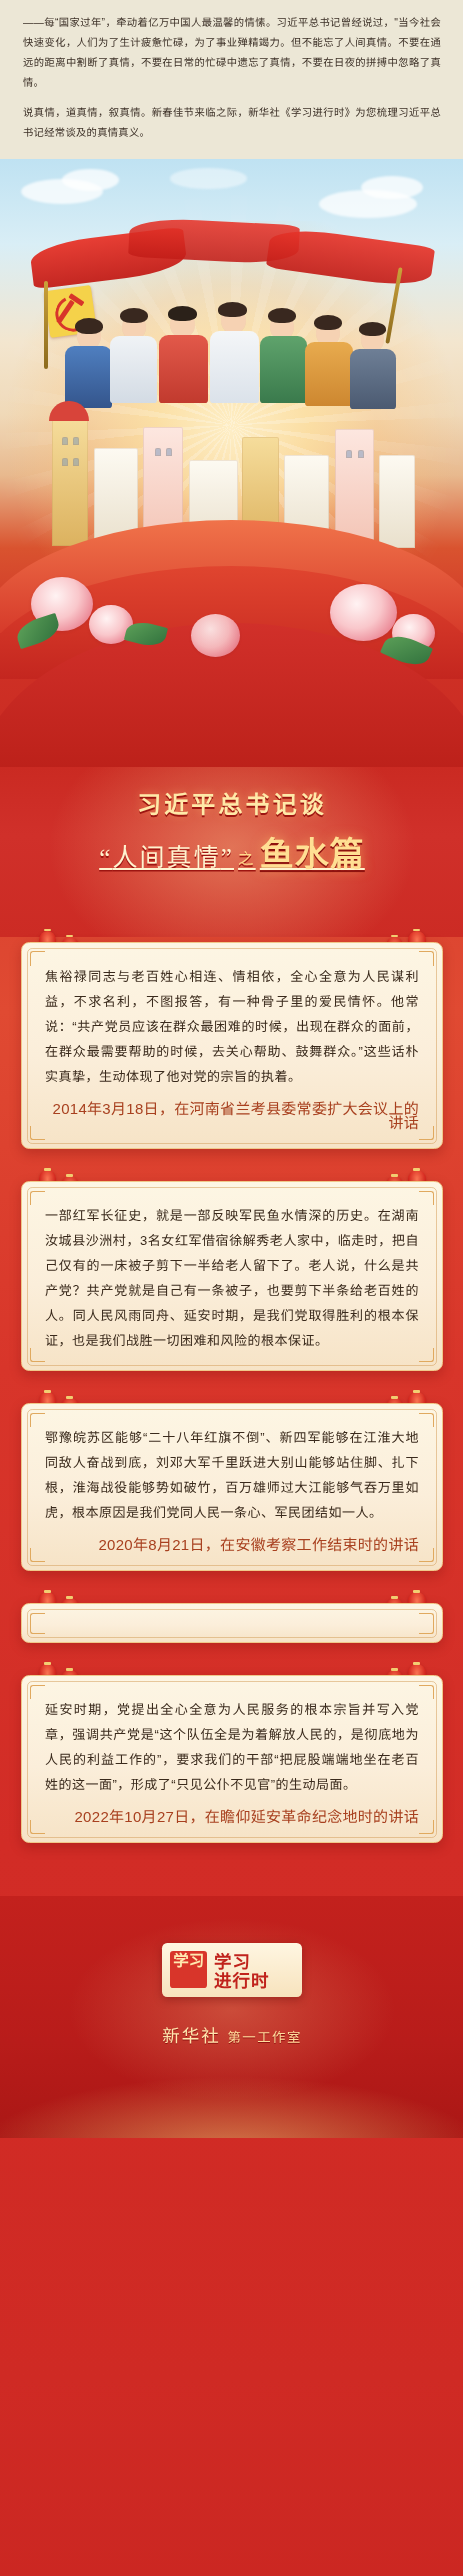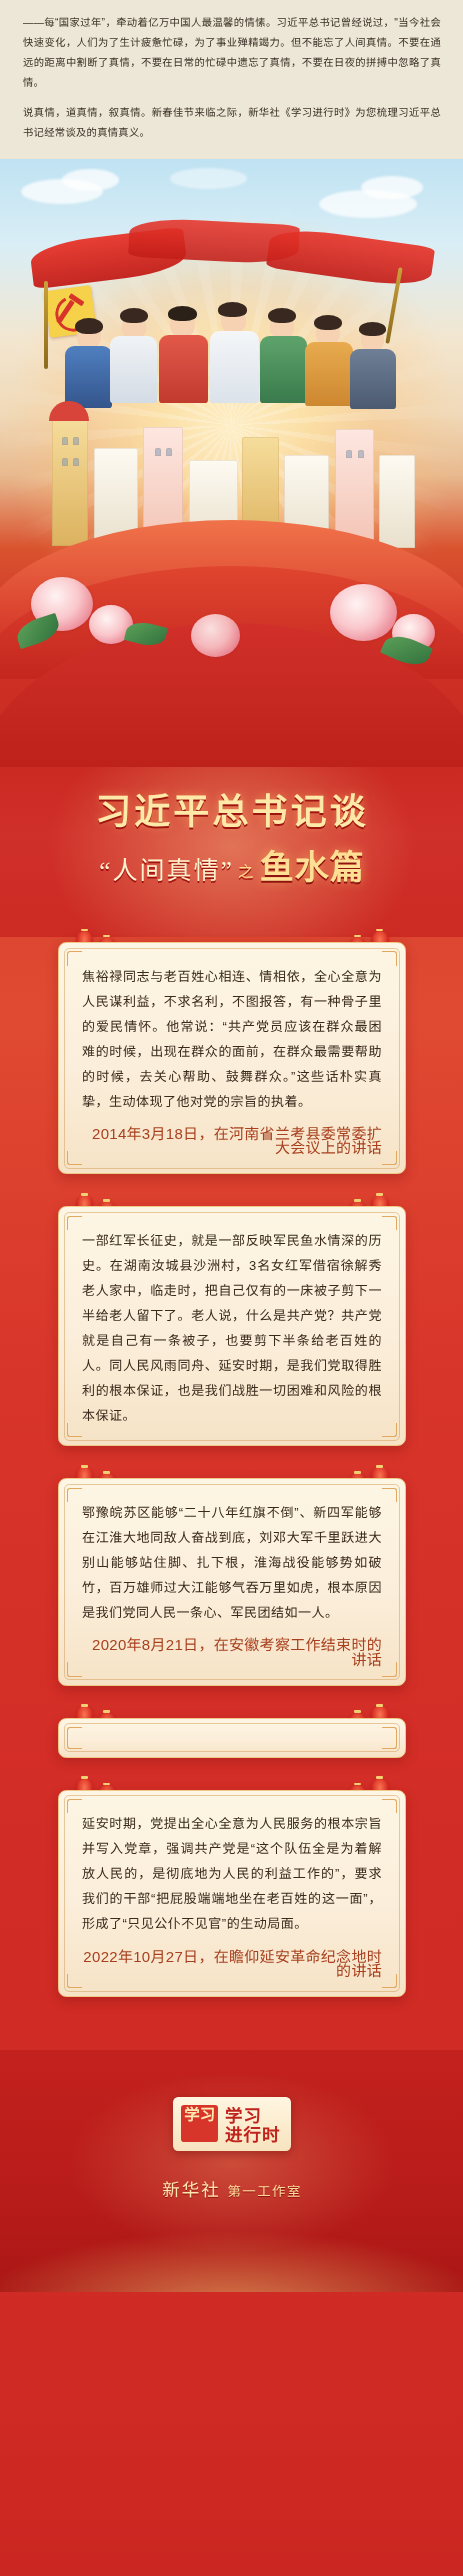--- a/index.html
+++ b/index.html
@@ -191,34 +191,35 @@
     width: 392px; height: 237px;
     margin-left: -196px;
     background: radial-gradient(ellipse at 50% 60%, rgba(255,225,160,0.38), rgba(255,200,120,0) 66%);
   }
   .main-title {
     position: relative;
     margin: 0;
     padding-top: 25px;
     font-family: "Liberation Serif", "DejaVu Serif", serif;
     font-weight: bold;
-    font-size: 36px;
+    font-size: 24px;
     line-height: 1.12;
     letter-spacing: 3.1px;
     color: #ffe9a8;
     text-shadow: 0 1.5px 0 #9d1511, 0 0 9.3px rgba(255,200,110,0.45);
   }
   .sub-title {
     position: relative;
     margin: 8.2px 0 0 0;
     font-family: "Liberation Serif", "DejaVu Serif", serif;
     font-size: 25px;
     letter-spacing: 2.1px;
     color: #fff3cf;
     text-shadow: 0 1.5px 0 #9d1511;
+    text-decoration: underline;
   }
   .sub-title .zhi {
     font-size: 15.5px;
     color: #ffd98a;
     margin: 0 4.1px;
     vertical-align: 2.1px;
   }
   .sub-title .big {
     font-size: 34px;
     font-weight: bold;
@@ -227,21 +228,21 @@
     letter-spacing: 1px;
   }
 
   
   .cards {
     position: relative;
     padding: 5.2px 0 20.6px 0;
   }
   .card-wrap {
     position: relative;
-    width: 348px;
+    width: 422px;
     margin: 0 auto 32px auto;
   }
   .lantern {
     position: absolute;
     top: -11.3px;
     width: 17.5px;
     height: 23px;
     background: radial-gradient(ellipse at 50% 40%, #ff7a56, #d4231c 70%);
     border-radius: 50% / 40%;
     box-shadow: 0 1px 3.1px rgba(120,10,10,0.35);
@@ -329,21 +330,21 @@
     position: absolute;
     left: 50%; top: 20.6px;
     width: 330px; height: 185px;
     margin-left: -165px;
     background: radial-gradient(ellipse at 50% 50%, rgba(255,215,150,0.25), rgba(255,190,110,0) 70%);
   }
   .logo-box {
     position: relative;
     display: inline-block;
     margin-top: 47px;
-    width: 118px;
+    width: 140px;
     height: 54px;
     background: linear-gradient(180deg,#fff6e2,#f7e3bd);
     border-radius: 5.2px;
     box-shadow: 0 2.6px 8.2px rgba(90,10,8,0.35);
   }
   .logo-box .sq {
     position: absolute;
     left: 8.2px; top: 8.2px;
     width: 37px; height: 37px;
     background: #d8352a;

